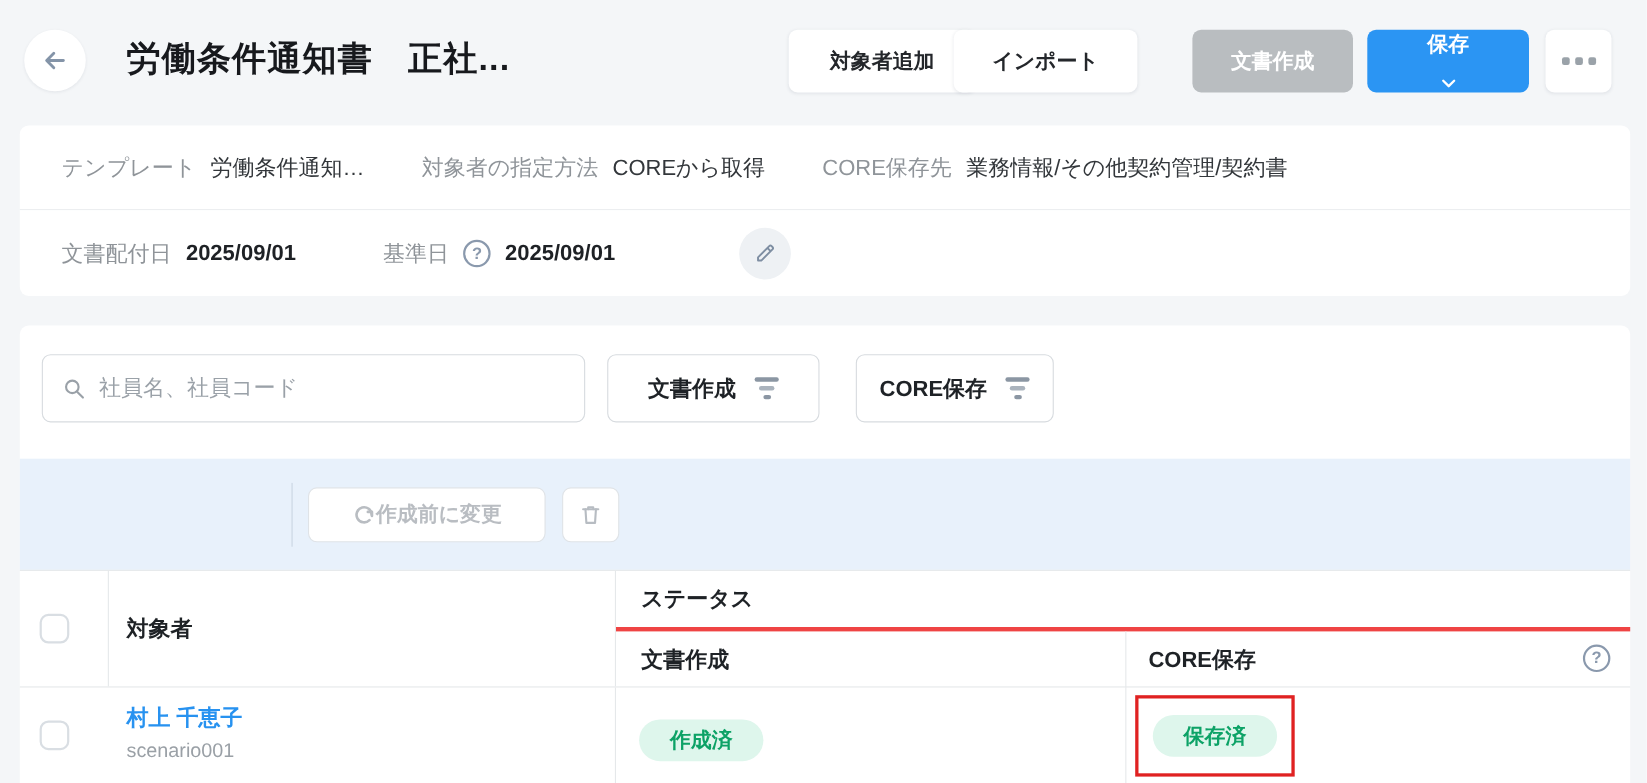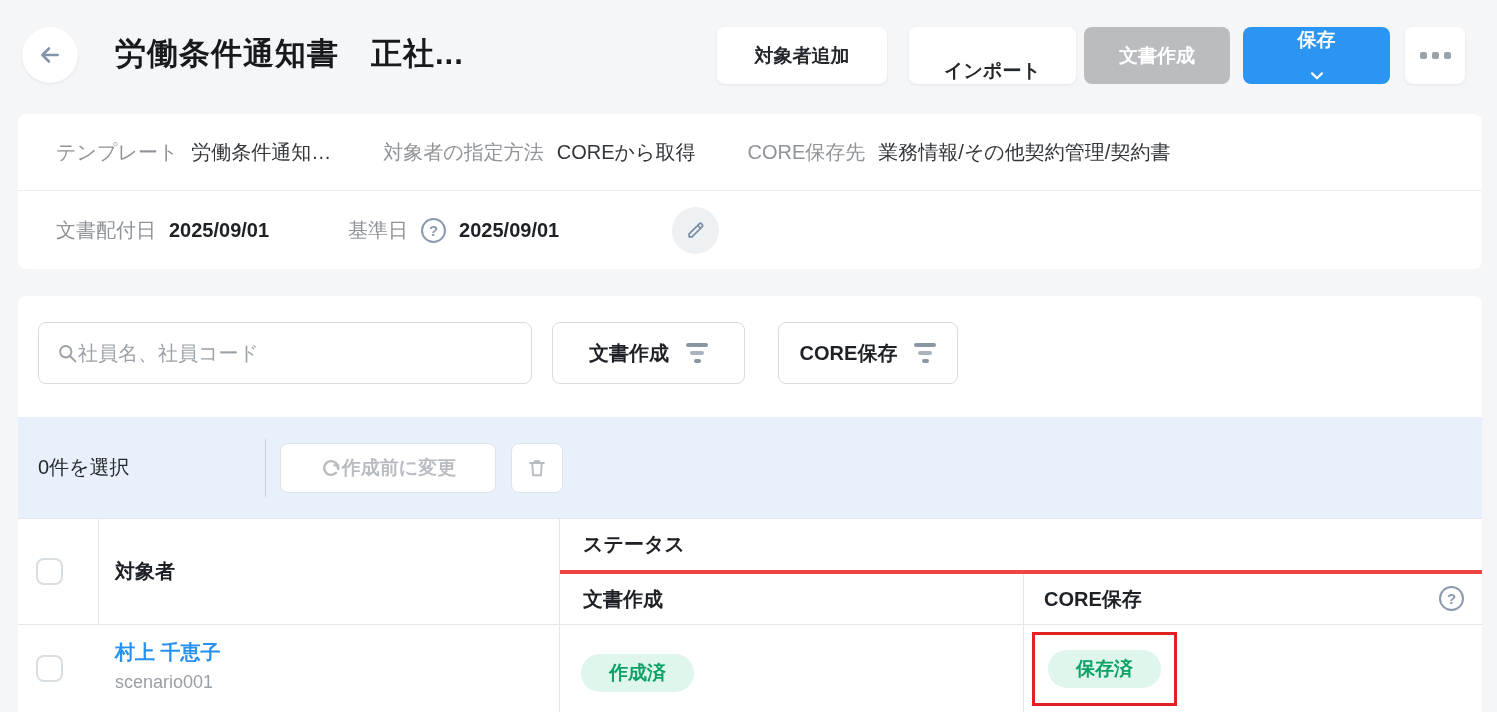--- a/index.html
+++ b/index.html
@@ -25,21 +25,21 @@
   }
   .hbtn {
     position:absolute; top:27px; height:57px; border:none; border-radius:8px;
     font-family:inherit; font-size:19px; font-weight:700; cursor:pointer;
     display:flex; align-items:center; justify-content:center; gap:14px;
   }
   .hbtn.white { background:#fff; color:#24272b; box-shadow:0 1px 3px rgba(20,40,70,.08); }
   .hbtn.disabled { background:#b9bdc0; color:#fff; cursor:default; }
   .hbtn.primary { background:var(--accent,#2b95f3); color:#fff;flex-direction:column; }
   #btn-add    { left:717px;  width:170px; }
-  #btn-import { left:909px;  width:167px;align-items:flex-end; }
+  #btn-import { left:867px;  width:167px; }
   #btn-create { left:1084px; width:146px; }
   #btn-save   { left:1243px; width:147px; }
   #btn-more   { left:1405px; width:60px; }
   .dots { display:flex; gap:5px; }
   .dots i { width:7px; height:7px; border-radius:2px; background:#9aa2a9; }
 
   
   .card { position:absolute; left:18px; width:1464px; background:#fff; }
   .info-card { top:114px; height:155px; border-radius:8px; }
   .main-card { top:296px; height:416px; border-radius:8px 8px 0 0; }
@@ -60,21 +60,21 @@
   }
   .pencil-btn {
     width:47px; height:47px; border-radius:50%; border:none; background:#eef1f4;
     display:flex; align-items:center; justify-content:center; cursor:pointer; margin-left:34px;
   }
 
   
   .search-box {
     position:absolute; left:20px; top:26px; width:494px; height:62px;
     border:1px solid #d7dbdf; border-radius:8px; background:#fff;
-    display:flex; align-items:center; padding:0 18px;
+    display:flex; align-items:center; gap:12px; padding:0 18px;
   }
   .search-box input {
     border:none; outline:none; flex:1; font-family:inherit; font-size:20px; color:#33373b;
   }
   .search-box input::placeholder { color:#9aa1a8; }
   .filter-btn {
     position:absolute; top:26px; height:62px; background:#fff;
     border:1px solid #d7dbdf; border-radius:8px; cursor:pointer;
     display:flex; align-items:center; justify-content:center; gap:17px;
     font-family:inherit; font-size:20px; font-weight:700; color:#1e2226;
@@ -236,21 +236,20 @@
     <button class="filter-btn" id="filter-core">
       <span>CORE保存</span>
       <span class="filter-icon">
           <i></i>
           <i></i>
           <i></i>
         </span>
     </button>
 
     <div class="sel-bar">
-      <div class="sel-count">0件を選択</div>
       <div class="sel-divider"></div>
       <button class="sel-btn" id="btn-change">
         <svg width="22" height="22" viewBox="0 0 24 24" fill="none" stroke="#b9bdc2" stroke-width="2.6" stroke-linecap="round" stroke-linejoin="round">
           <path d="M19.5 12a7.5 7.5 0 10-2.2 5.3"></path>
             <path d="M19.8 13.2v-4.1h-4.1"></path>
         </svg>
         <span>作成前に変更</span>
       </button>
       <button class="sel-btn" id="btn-trash">
         <svg width="22" height="22" viewBox="0 0 24 24" fill="none" stroke="#b7bcc2" stroke-width="2.1" stroke-linecap="round" stroke-linejoin="round">

